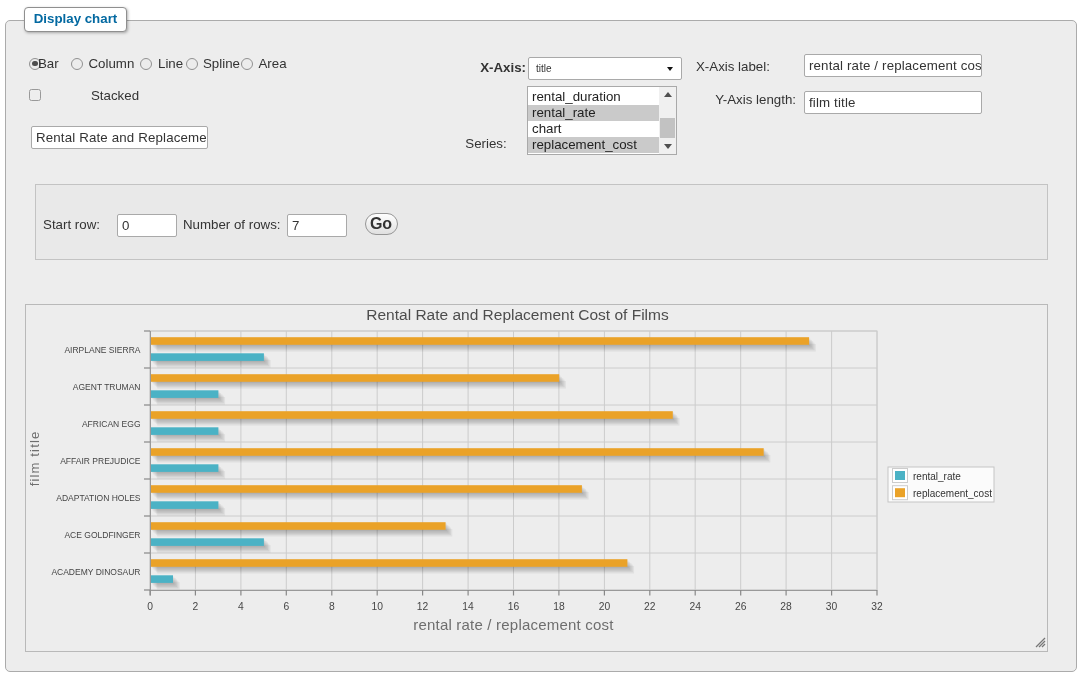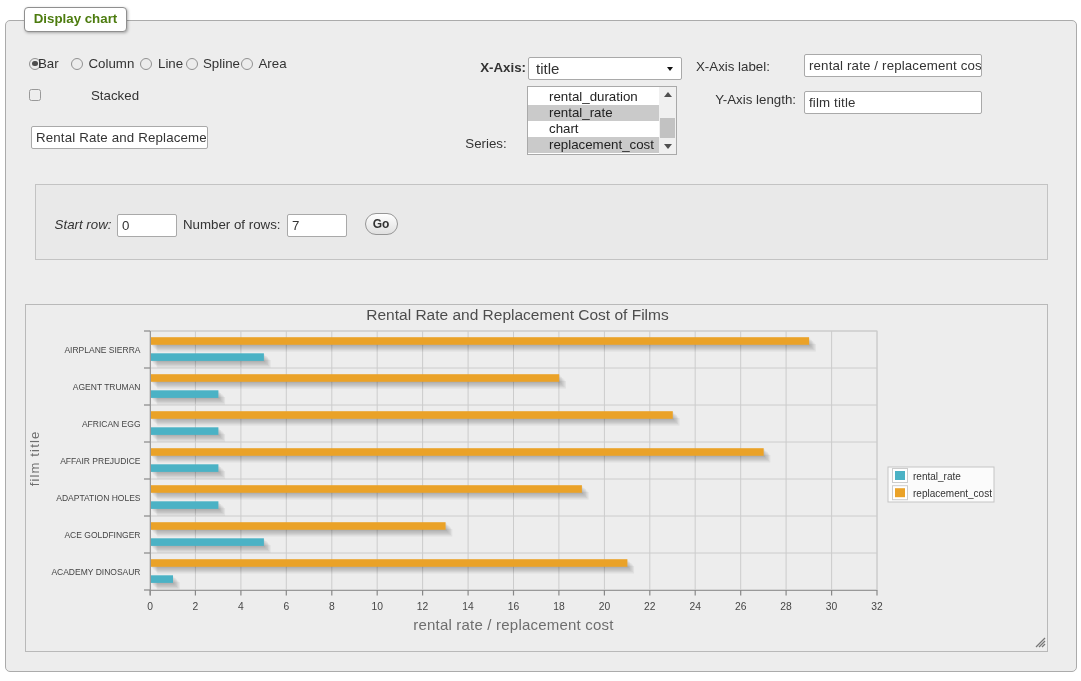--- a/index.html
+++ b/index.html
@@ -1,34 +1,34 @@
 <!DOCTYPE html>
 <html><head><meta charset="utf-8"><style>
 * { margin:0; padding:0; box-sizing:content-box; }
 html,body { width:1081px; height:681px; background:#fff; font-family:"Liberation Sans",sans-serif; position:relative; overflow:hidden; }
 .fieldset { position:absolute; left:5px; top:19.5px; width:1070px; height:650px; background:#ededed; border:1px solid #ababab; border-radius:5px; }
-.legendbox { position:absolute; left:24px; top:7px; width:101px; height:23px; background:#fff; border:1px solid #8f8f8f; border-radius:4px; box-shadow:1px 1px 3px rgba(0,0,0,0.3); font-weight:bold; font-size:13.3px; color:#4d7c0f; text-align:center; line-height:21.5px; z-index:5; }
+.legendbox { position:absolute; left:24px; top:7px; width:101px; height:23px; background:#fff; border:1px solid #8f8f8f; border-radius:4px; box-shadow:1px 1px 3px rgba(0,0,0,0.3); font-weight:bold; font-size:13.3px; color:#0369a1; text-align:center; line-height:21.5px; z-index:5; }
 .flab { position:absolute; font-size:13.3px; color:#333; line-height:14px; white-space:nowrap; }
 .radio { position:absolute; width:10px; height:10px; border:1px solid #919191; border-radius:50%; background:#ececec; }
 .rdot { position:absolute; left:2.2px; top:2.2px; width:5.6px; height:5.6px; border-radius:50%; background:#4e4e4e; }
 .checkbox { position:absolute; width:10px; height:10px; border:1px solid #999; border-radius:2.5px; background:#eeeeee; }
 .tinput { position:absolute; height:21px; background:#fff; border:1px solid #a9a9a9; border-radius:2px; font-size:13.3px; letter-spacing:0.15px; color:#333; line-height:21px; padding:0 0 0 4px; overflow:hidden; white-space:nowrap; }
-.tselect { position:absolute; height:21px; background:#fff; border:1px solid #a9a9a9; border-radius:2px; font-size:15px; color:#333; line-height:21px; padding-left:7px; }
+.tselect { position:absolute; height:21px; background:#fff; border:1px solid #a9a9a9; border-radius:2px; font-size:10px; color:#333; line-height:21px; padding-left:7px; }
 .selarr { position:absolute; right:8px; top:8.5px; width:0; height:0; border-left:3.5px solid transparent; border-right:3.5px solid transparent; border-top:4.5px solid #111; }
 .listbox { position:absolute; background:#fff; border:1px solid #a9a9a9; overflow:hidden; }
-.opt { height:16px; line-height:15px; font-size:13.3px; color:#222; padding-left:21px; white-space:nowrap; }
+.opt { height:16px; line-height:15px; font-size:13.3px; color:#222; padding-left:4px; white-space:nowrap; }
 .opt.sel { background:#cacaca; }
 .listbox .opt:first-child { margin-top:2px; }
 .sbar { position:absolute; right:0; top:0; width:17px; height:67px; background:#f0f0f0; }
 .sbtn { position:absolute; left:0; width:17px; height:15px; background:#f0f0f0; }
 .arr-up { position:absolute; left:4.5px; top:5px; width:0; height:0; border-left:4px solid transparent; border-right:4px solid transparent; border-bottom:5px solid #505050; }
 .arr-dn { position:absolute; left:4.5px; top:5px; width:0; height:0; border-left:4px solid transparent; border-right:4px solid transparent; border-top:5px solid #505050; }
 .sthumb { position:absolute; left:1px; top:31px; width:15px; height:20px; background:#c2c2c2; }
 .panel { position:absolute; left:35px; top:184px; width:1011px; height:74px; background:#e9e9e9; border:1px solid #c3c3c3; }
-.gobtn { position:absolute; left:364.5px; top:213px; width:31px; height:20px; border:1px solid #969696; border-radius:11px; background:linear-gradient(#fefefe,#e0e0e0); font-size:12px; font-weight:bold; color:#333; text-align:center; line-height:20px; }
+.gobtn { position:absolute; left:364.5px; top:213px; width:31px; height:20px; border:1px solid #969696; border-radius:11px; background:linear-gradient(#fefefe,#e0e0e0); font-size:16px; font-weight:bold; color:#333; text-align:center; line-height:20px; }
 .chart { position:absolute; left:25px; top:304px; width:1021px; height:346px; border:1px solid #b9b9b9; }
 </style></head>
 <body>
 <div class="fieldset"></div>
 <div class="legendbox">Display chart</div>
 <span class="radio" style="left:29px;top:57.5px;">
     <span class="rdot"></span>
   </span>
 <div class="flab" style="left:38px;top:57px;">Bar</div>
 <span class="radio" style="left:71px;top:57.5px;"></span>
@@ -58,21 +58,21 @@
         <span class="arr-dn"></span>
       </div>
     </div>
   </div>
 <div class="flab" style="left:446px;top:137px;width:80px;text-align:center;">Series:</div>
 <div class="flab" style="left:696px;top:59.5px;width:100px;">X-Axis label:</div>
 <div class="tinput" style="left:804px;top:54px;width:172px;">rental rate / replacement cost</div>
 <div class="flab" style="left:696px;top:93px;width:100px;text-align:right;">Y-Axis length:</div>
 <div class="tinput" style="left:804px;top:91px;width:172px;">film title</div>
 <div class="panel"></div>
-<div class="flab" style="left:31.5px;top:218px;width:80px;text-align:right;font-style:italic;">Start row:</div>
+<div class="flab" style="left:31.5px;top:218px;width:80px;text-align:center;">Start row:</div>
 <div class="tinput" style="left:117px;top:213.5px;width:54px;">0</div>
 <div class="flab" style="left:170.5px;top:218px;width:110px;text-align:right;">Number of rows:</div>
 <div class="tinput" style="left:287px;top:213.5px;width:54px;">7</div>
 <div class="gobtn">Go</div>
 <div class="chart">
 <svg width="1023" height="347" viewBox="0 0 1023 347" style="position:absolute;left:-1px;top:-1px;font-family:'Liberation Sans',sans-serif;">
 <line x1="125.0" y1="27.0" x2="125.0" y2="286.0" stroke="#cccccc" stroke-width="1"></line>
 <line x1="170.4" y1="27.0" x2="170.4" y2="286.0" stroke="#cccccc" stroke-width="1"></line>
 <line x1="215.9" y1="27.0" x2="215.9" y2="286.0" stroke="#cccccc" stroke-width="1"></line>
 <line x1="261.3" y1="27.0" x2="261.3" y2="286.0" stroke="#cccccc" stroke-width="1"></line>

